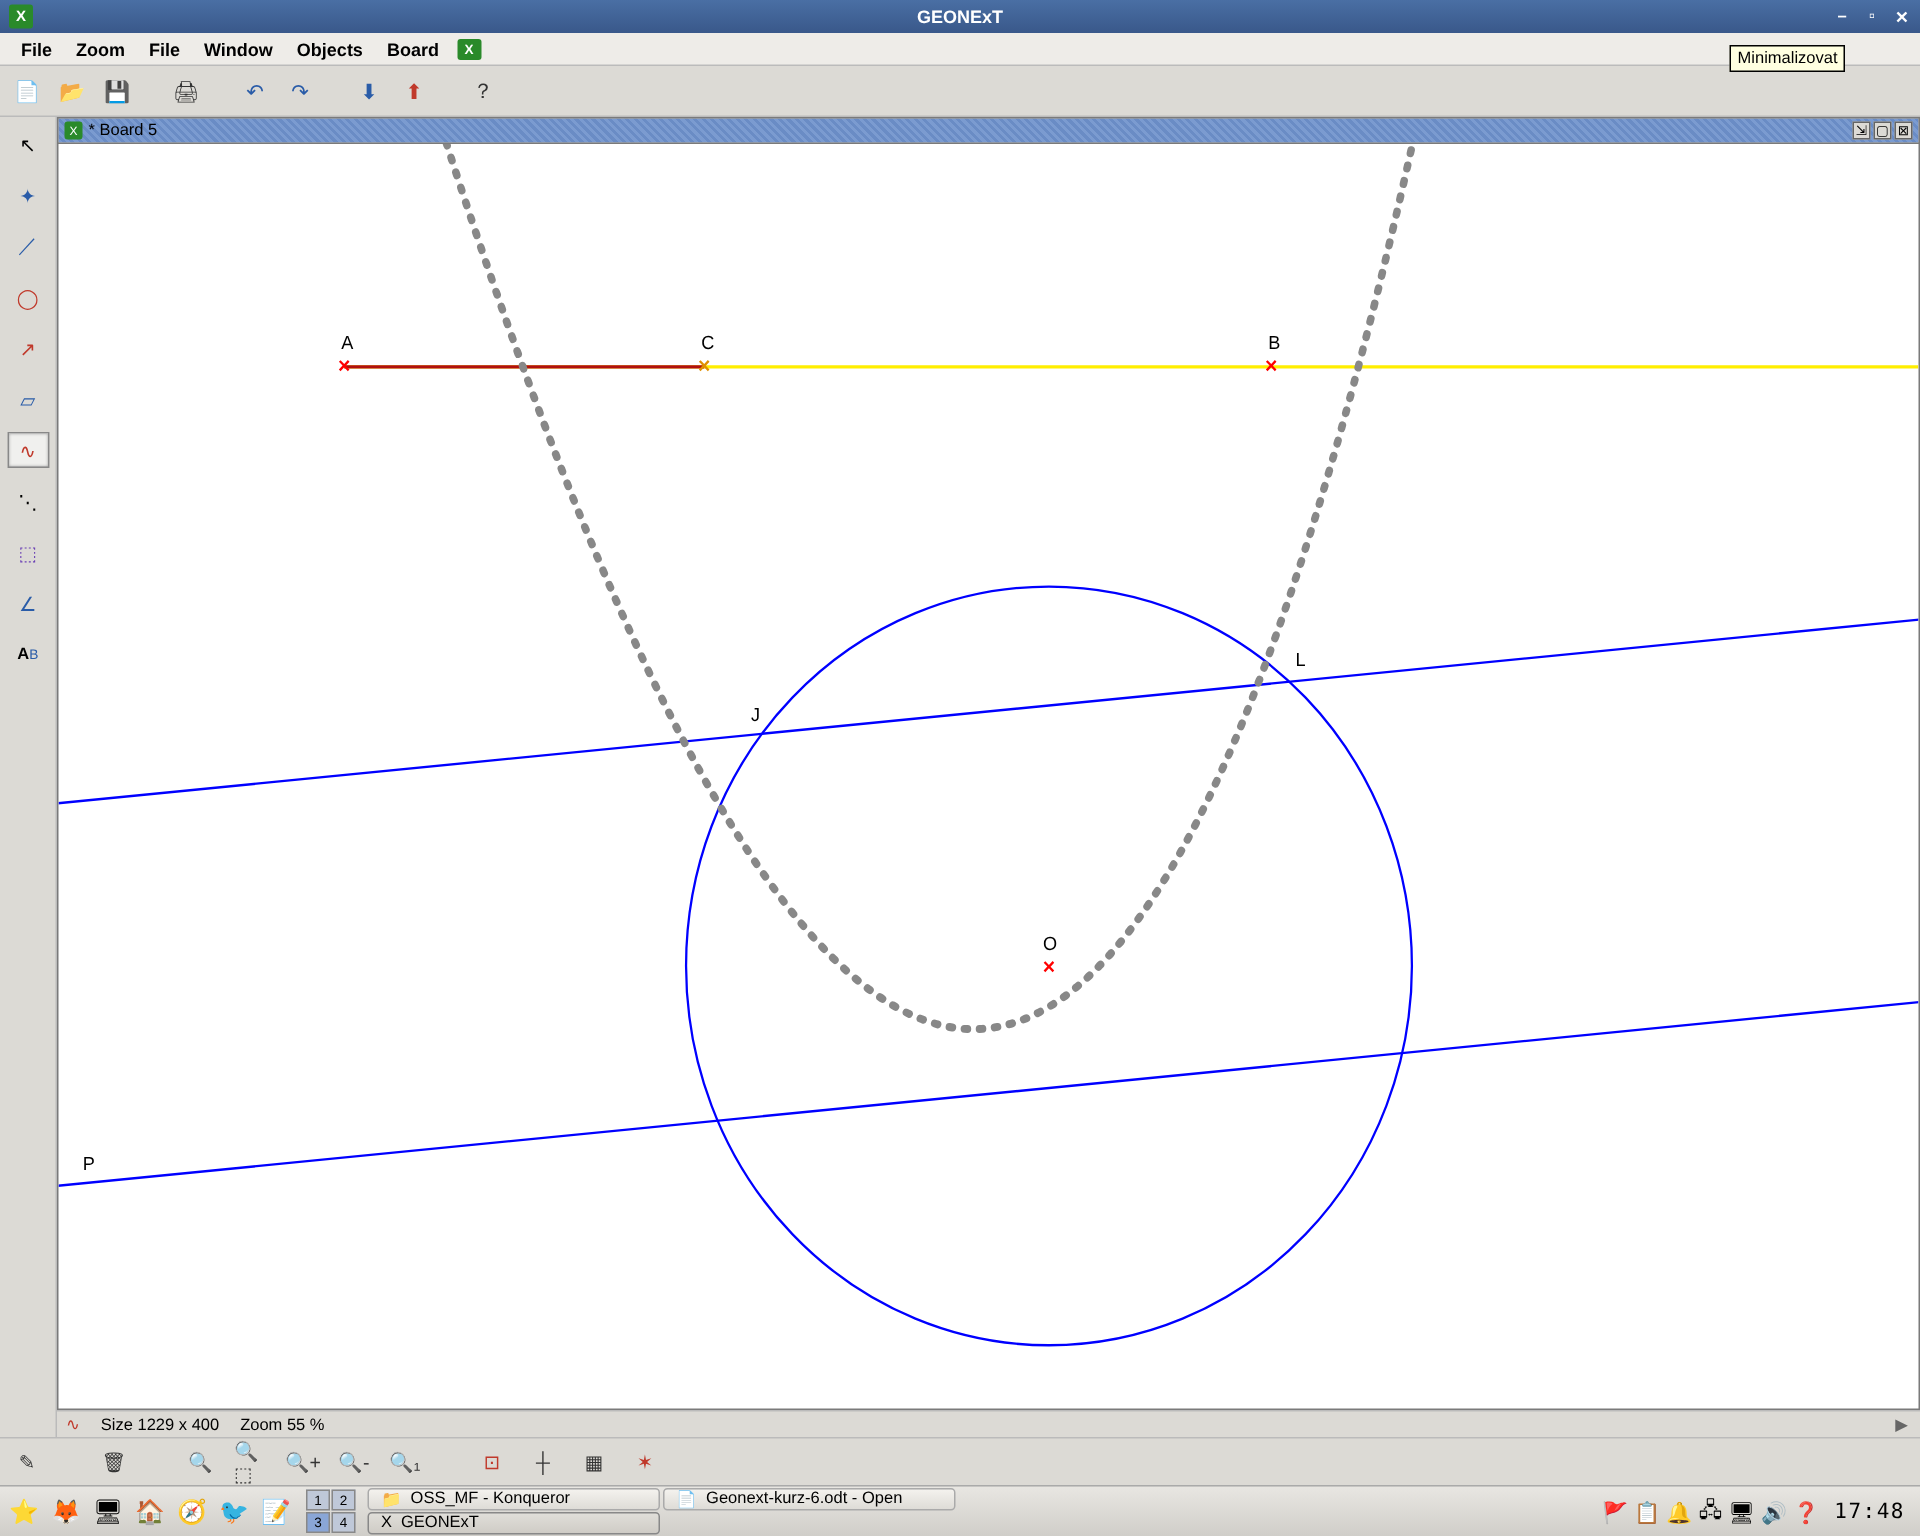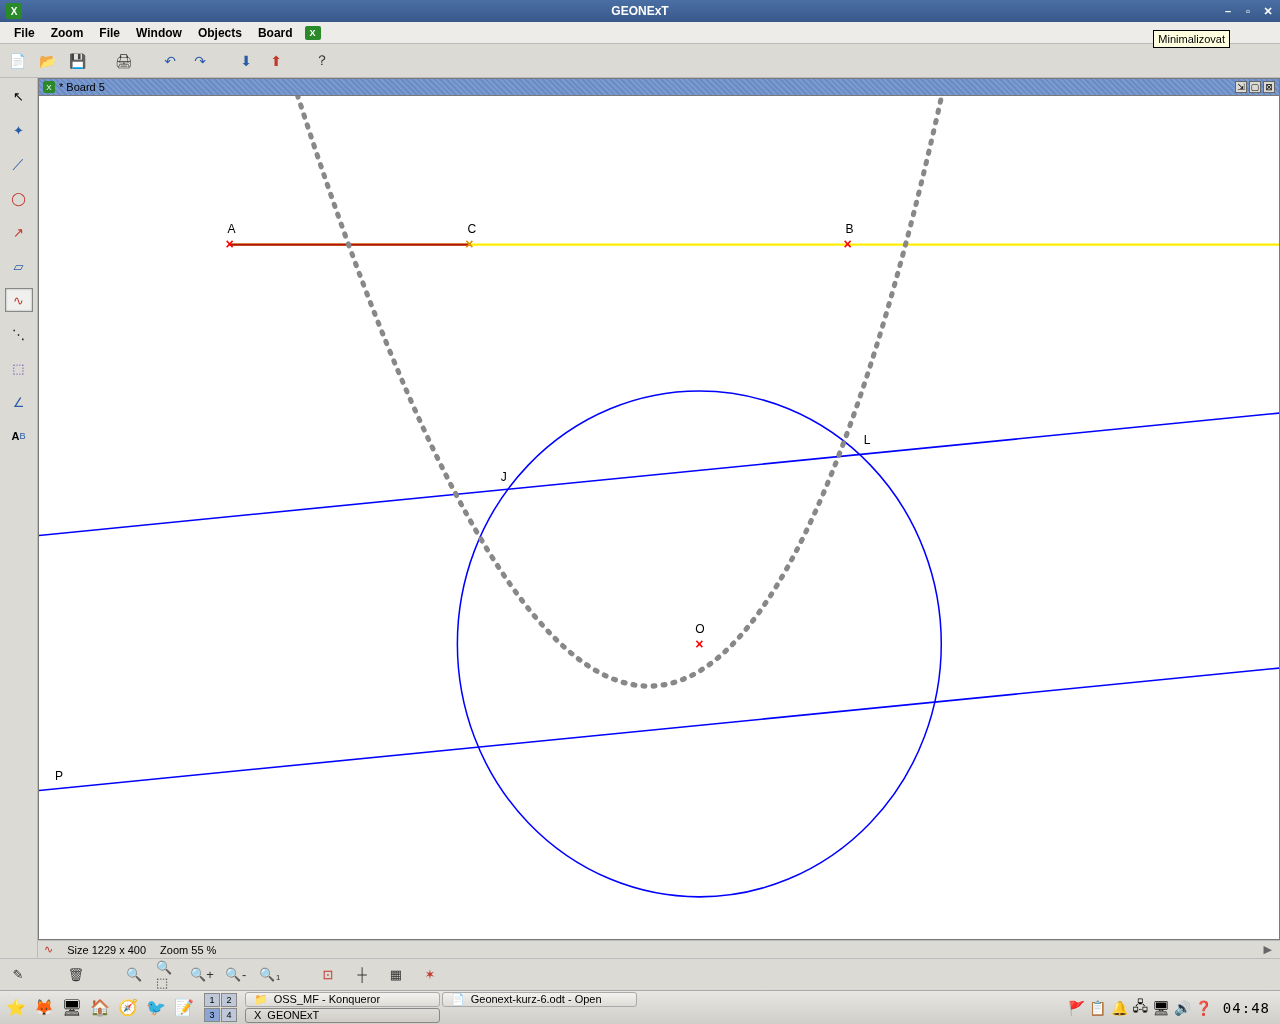--- a/index.html
+++ b/index.html
@@ -219,15 +219,15 @@
       </div>
     </div>
   <div class="tray">
     <span>🚩</span>
     <span>📋</span>
     <span>🔔</span>
     <span>🖧</span>
     <span>🖥</span>
     <span>🔊</span>
     <span style="color:#e67e22">❓</span>
-    <span class="clock">04:48</span>
+    <span class="clock">17:48</span>
   </div>
 </div>
 
 </body></html>

